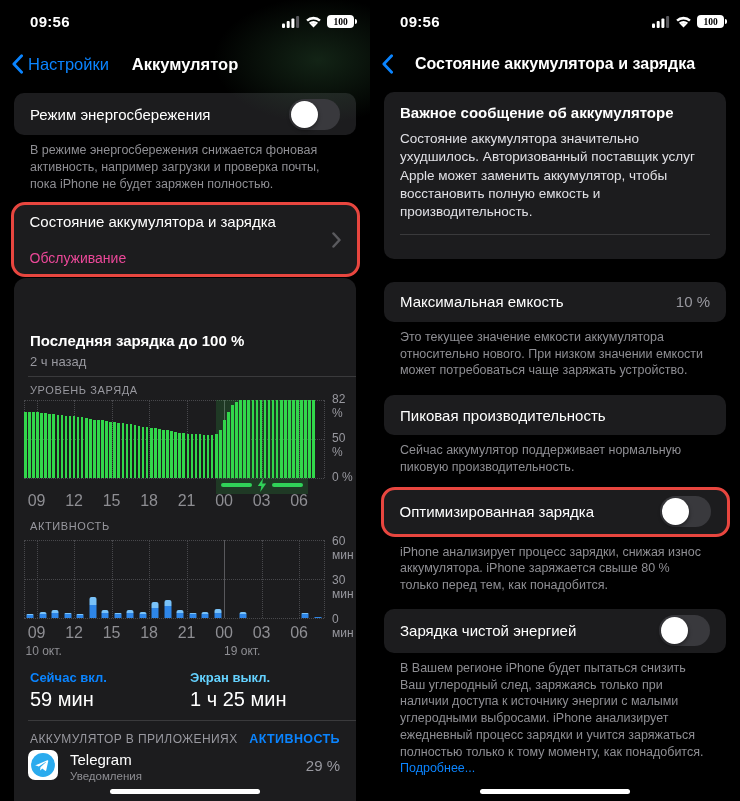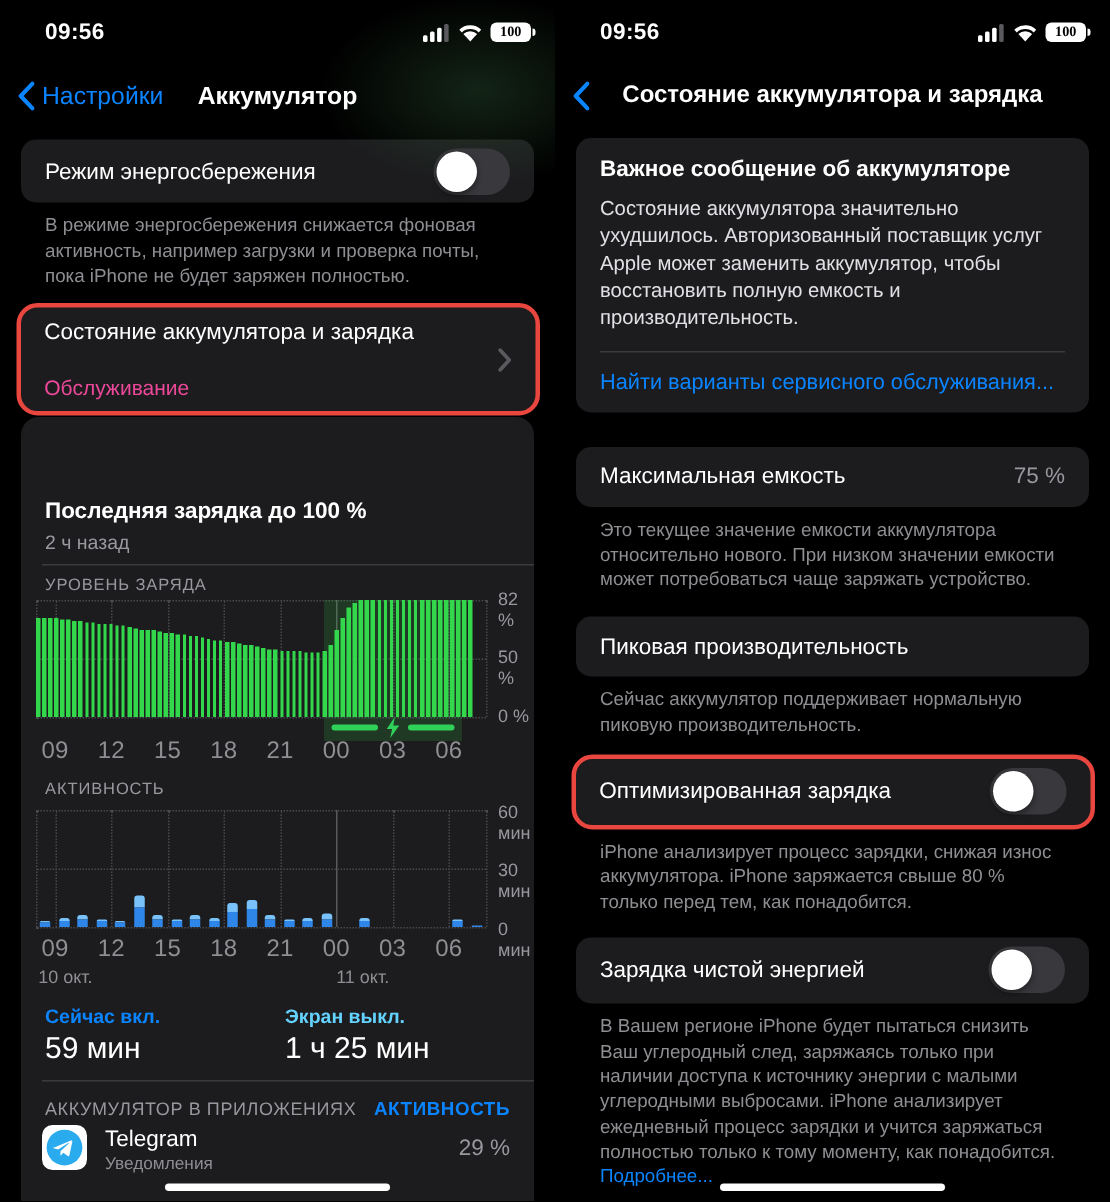--- a/index.html
+++ b/index.html
@@ -356,21 +356,21 @@
           <span style="left: 16.7%;">12</span>
           <span style="left: 29.2%;">15</span>
           <span style="left: 41.7%;">18</span>
           <span style="left: 54.2%;">21</span>
           <span style="left: 66.7%;">00</span>
           <span style="left: 79.2%;">03</span>
           <span style="left: 91.7%;">06</span>
         </div>
       <div class="daterow" id="datesRow" style="top:366px;">
           <span style="left: 0.5%;">10 окт.</span>
-          <span style="left: 66.7%;">11 окт.</span>
+          <span style="left: 66.7%;">19 окт.</span>
         </div>
 
       <div class="abs" style="top:392px;left:16px;">
         <div class="statlabel" style="color:#0A84FF;">Сейчас вкл.</div>
         <div class="statvalue">59 мин</div>
       </div>
       <div class="abs" style="top:392px;left:176px;">
         <div class="statlabel" style="color:#64D2FF;">Экран выкл.</div>
         <div class="statvalue">1 ч 25 мин</div>
       </div>
@@ -423,26 +423,25 @@
             <path d="M10.5 1.5 L2 10.5 L10.5 19.5" stroke="#0A84FF" stroke-width="3" fill="none" stroke-linecap="round" stroke-linejoin="round"></path>
           </svg>
       </div>
       <div class="navtitle" style="font-size:16px;">Состояние аккумулятора и зарядка</div>
     </div>
 
     <div class="rcard" style="margin-top:4px;">
       <div class="imp-title">Важное сообщение об аккумуляторе</div>
       <div class="imp-body">Состояние аккумулятора значительно ухудшилось. Авторизованный поставщик услуг Apple может заменить аккумулятор, чтобы восстановить полную емкость и производительность.</div>
       <div class="hair" style="margin:12px 0;"></div>
-      <div class="imp-link link">Найти варианты сервисного обслуживания...</div>
     </div>
 
     <div class="card row" style="margin-top:23px;min-height:40px;">
       <span class="rowlabel">Максимальная емкость</span>
-      <span class="rowvalue">75 %</span>
+      <span class="rowvalue">10 %</span>
     </div>
     <div class="footnote">Это текущее значение емкости аккумулятора относительно нового. При низком значении емкости может потребоваться чаще заряжать устройство.</div>
 
     <div class="card row" style="margin-top:16px;min-height:40px;">
       <span class="rowlabel">Пиковая производительность</span>
     </div>
     <div class="footnote">Сейчас аккумулятор поддерживает нормальную пиковую производительность.</div>
 
     <div class="redbox" style="margin-top:11px;">
       <div class="row" style="min-height:44px;">

